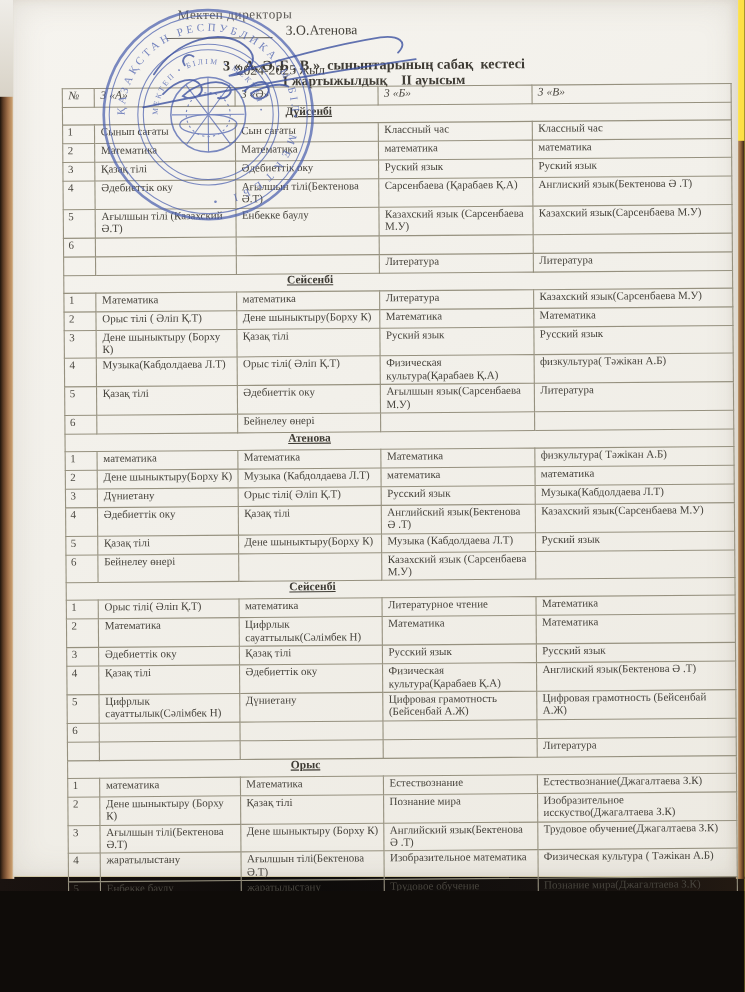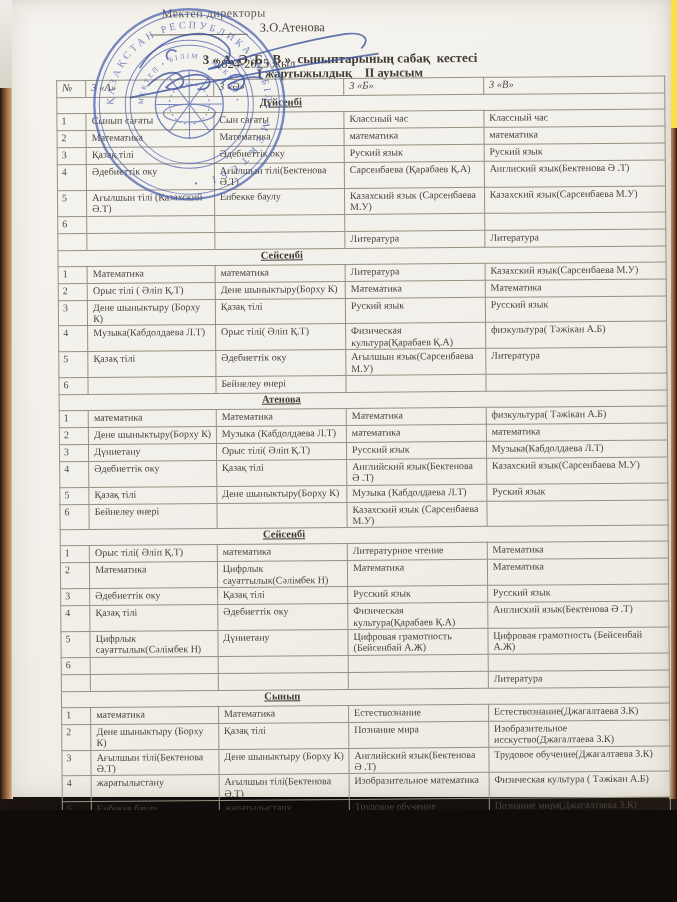--- a/index.html
+++ b/index.html
@@ -267,21 +267,21 @@
               <td></td>
             </tr>
             <tr>
               <td class="num"></td>
               <td></td>
               <td></td>
               <td></td>
               <td>Литература</td>
             </tr>
             <tr class="day-band">
-              <td colspan="5"><span>Сынып</span></td>
+              <td colspan="5"><span>Орыс</span></td>
             </tr>
             <tr>
               <td class="num">1</td>
               <td>математика</td>
               <td>Математика</td>
               <td>Естествознание</td>
               <td>Естествознание(Джагалтаева З.К)</td>
             </tr>
             <tr>
               <td class="num">2</td>

